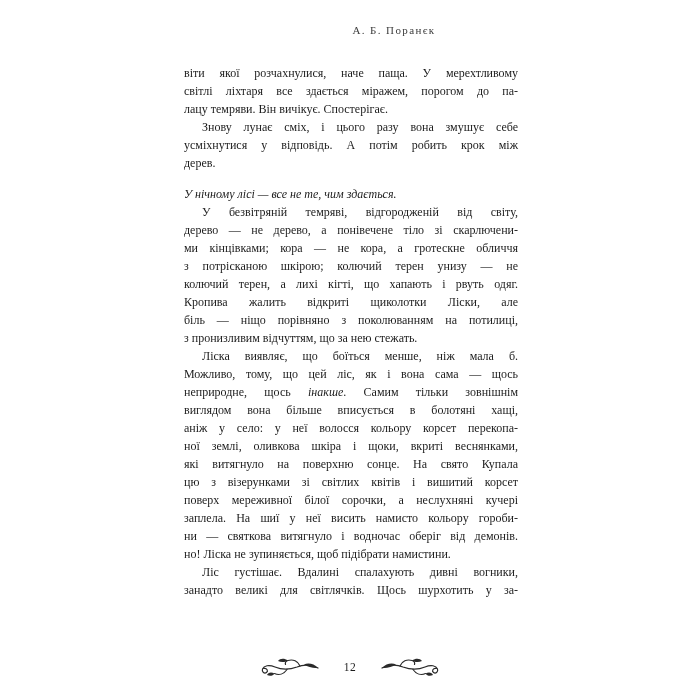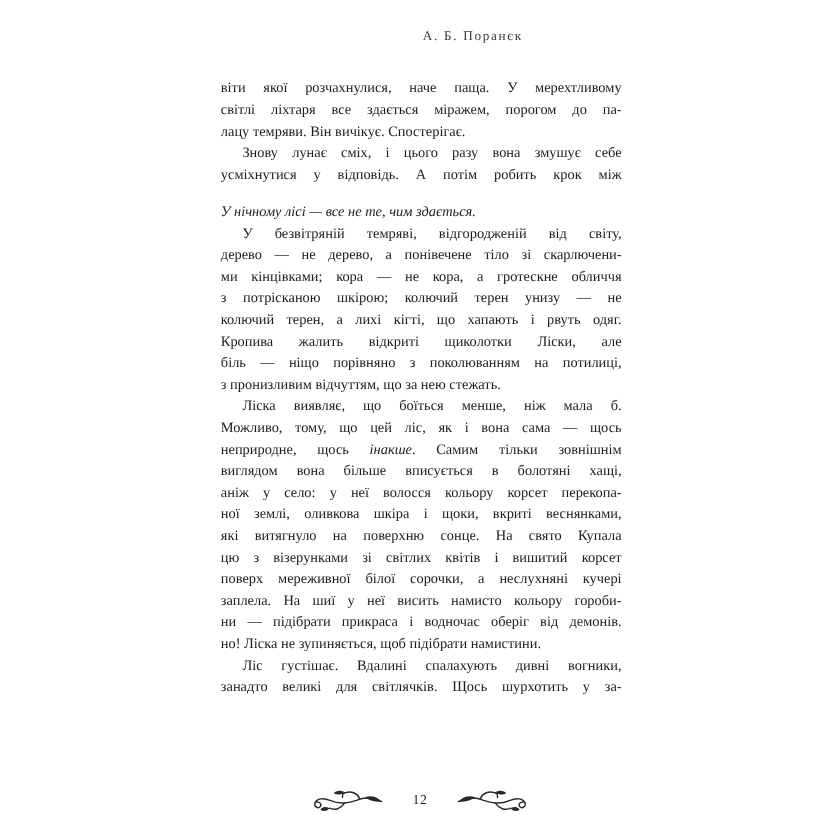--- a/index.html
+++ b/index.html
@@ -71,20 +71,21 @@
 
   <div class="text-block">
       <div class="para">
         <div class="line">віти якої розчахнулися, наче паща. У мерехтливому</div>
         <div class="line">світлі ліхтаря все здається міражем, порогом до па-</div>
         <div class="line lastline">лацу темряви. Він вичікує. Спостерігає.</div>
       </div>
       <div class="para">
         <div class="line indent">Знову лунає сміх, і цього разу вона змушує себе</div>
         <div class="line">усміхнутися у відповідь. А потім робить крок між</div>
+        <div class="line lastline">дерев.</div>
       </div>
       <div class="para break-before">
         <div class="line lastline">У нічному лісі — все не те, чим здається.</div>
       </div>
       <div class="para">
         <div class="line indent">У безвітряній темряві, відгородженій від світу,</div>
         <div class="line">дерево — не дерево, а понівечене тіло зі скарлючени-</div>
         <div class="line">ми кінцівками; кора — не кора, а гротескне обличчя</div>
         <div class="line">з потрісканою шкірою; колючий терен унизу — не</div>
         <div class="line">колючий терен, а лихі кігті, що хапають і рвуть одяг.</div>
@@ -96,21 +97,21 @@
         <div class="line indent">Ліска виявляє, що боїться менше, ніж мала б.</div>
         <div class="line">Можливо, тому, що цей ліс, як і вона сама — щось</div>
         <div class="line">неприродне, щось <i>інакше</i>. Самим тільки зовнішнім</div>
         <div class="line">виглядом вона більше вписується в болотяні хащі,</div>
         <div class="line">аніж у село: у неї волосся кольору корсет перекопа-</div>
         <div class="line">ної землі, оливкова шкіра і щоки, вкриті веснянками,</div>
         <div class="line">які витягнуло на поверхню сонце. На свято Купала</div>
         <div class="line">цю з візерунками зі світлих квітів і вишитий корсет</div>
         <div class="line">поверх мереживної білої сорочки, а неслухняні кучері</div>
         <div class="line">заплела. На шиї у неї висить намисто кольору гороби-</div>
-        <div class="line">ни — підібрати прикраса і водночас оберіг від демонів.</div>
+        <div class="line">ни — святкова витягнуло і водночас оберіг від демонів.</div>
         <div class="line lastline">но! Ліска не зупиняється, щоб підібрати намистини.</div>
       </div>
       <div class="para">
         <div class="line indent">Ліс густішає. Вдалині спалахують дивні вогники,</div>
         <div class="line">занадто великі для світлячків. Щось шурхотить у за-</div>
       </div>
     </div>
 
   <div class="footer">
 

